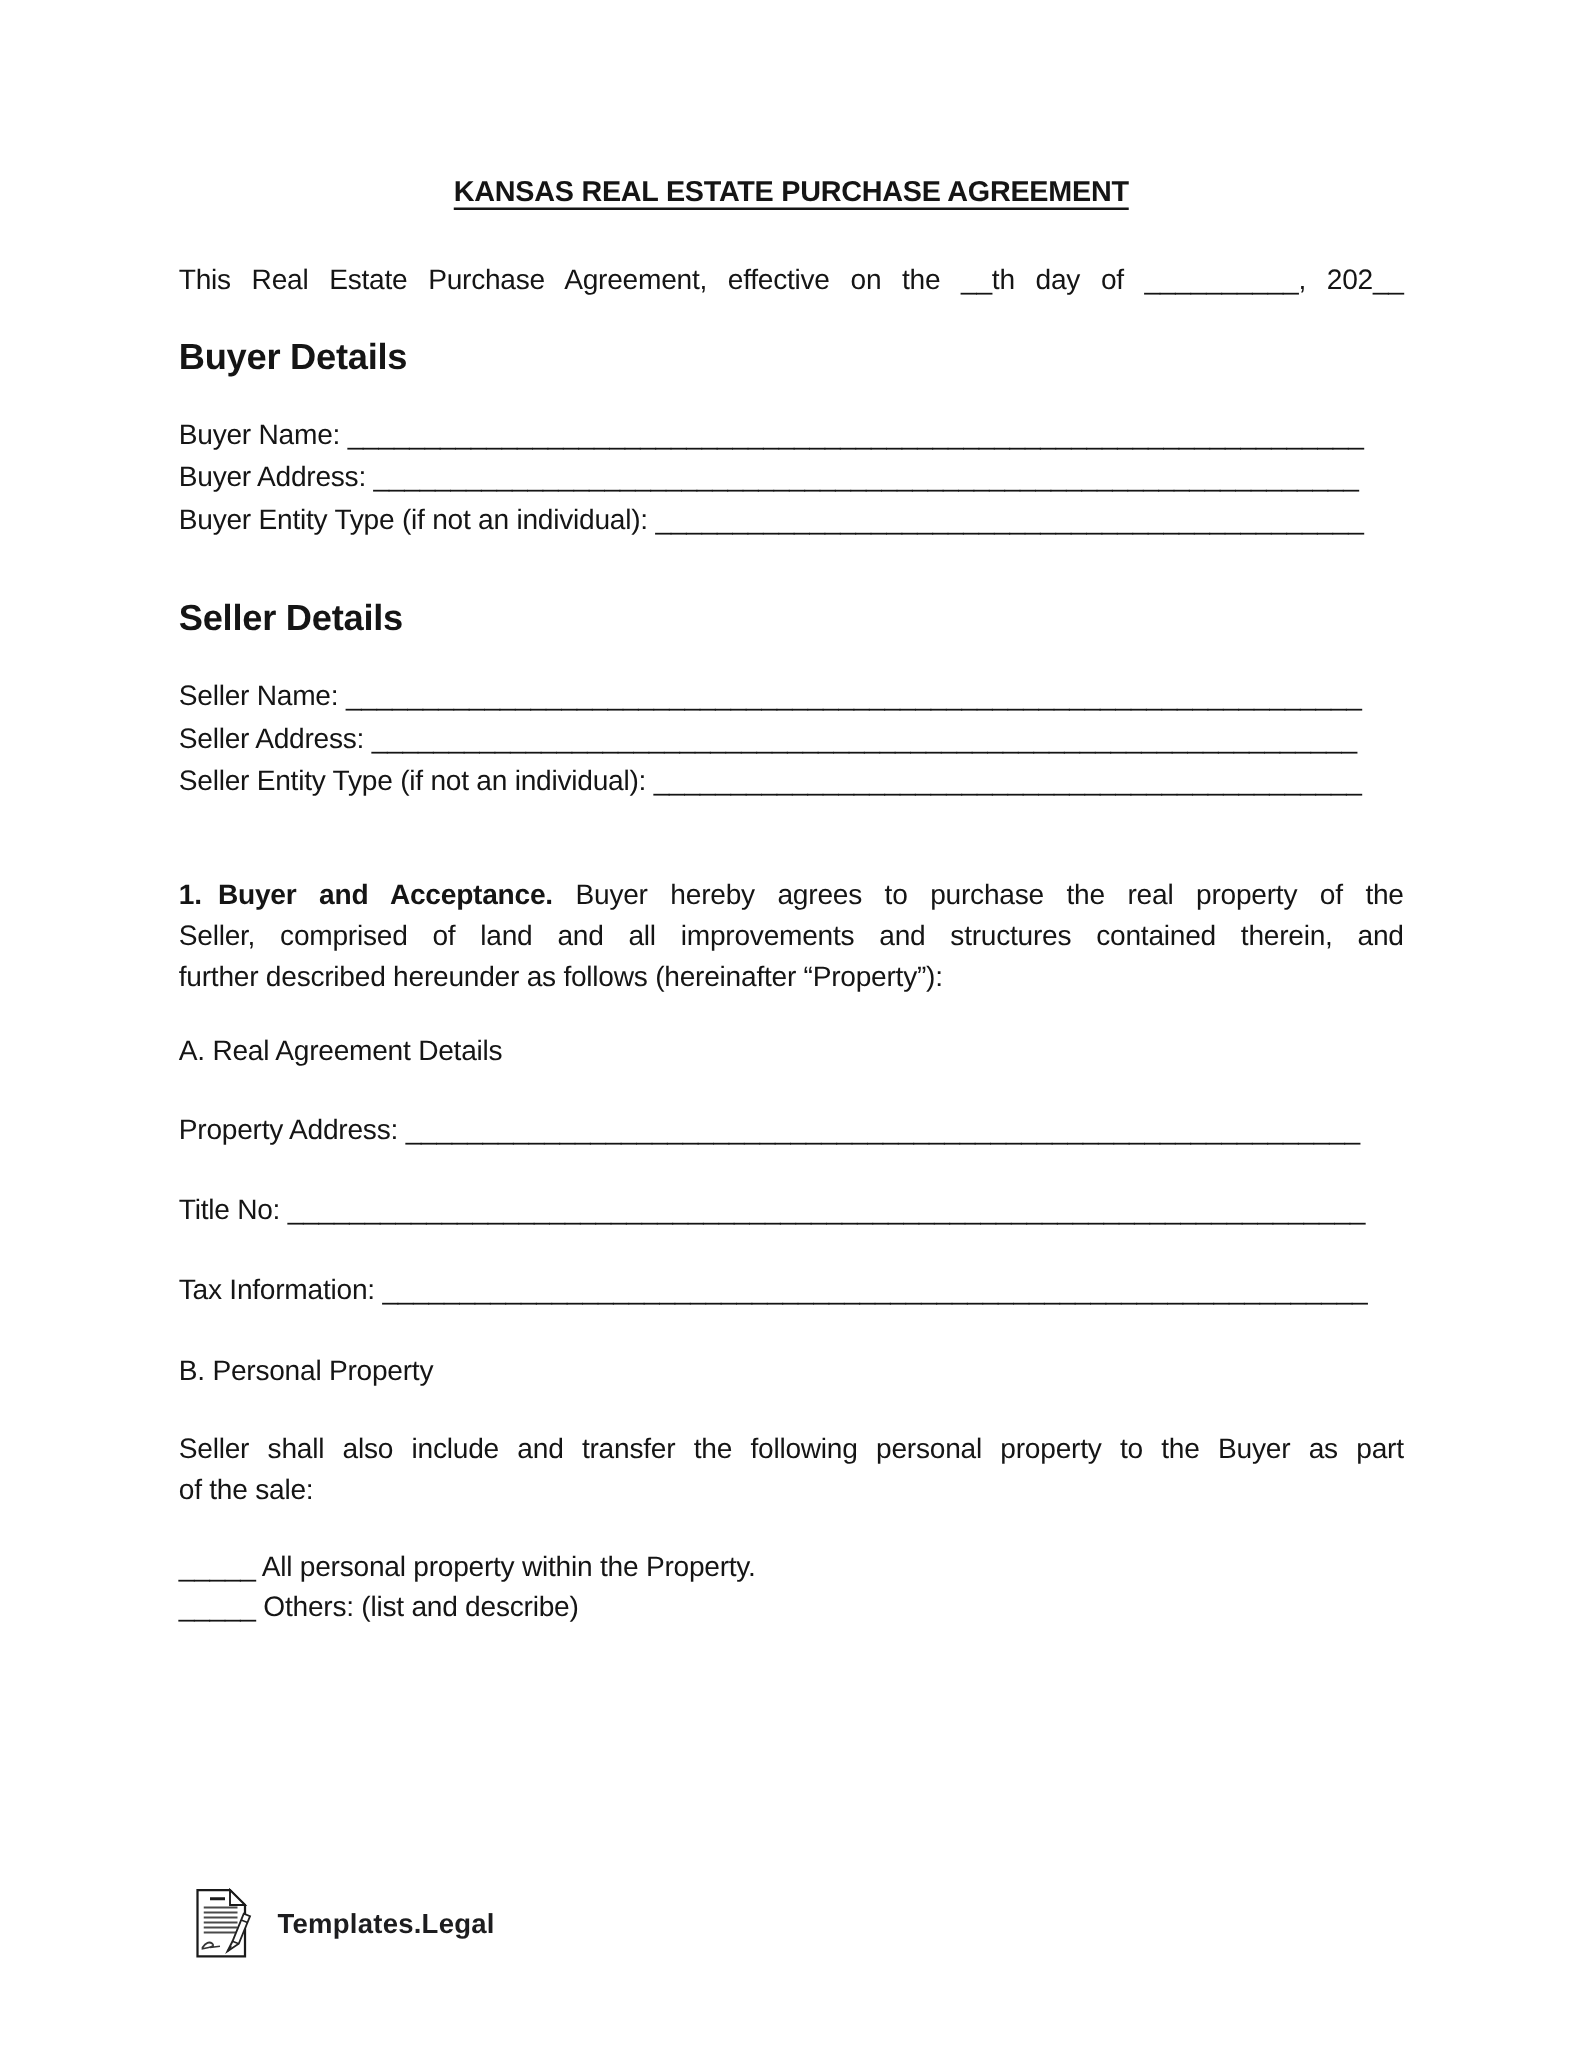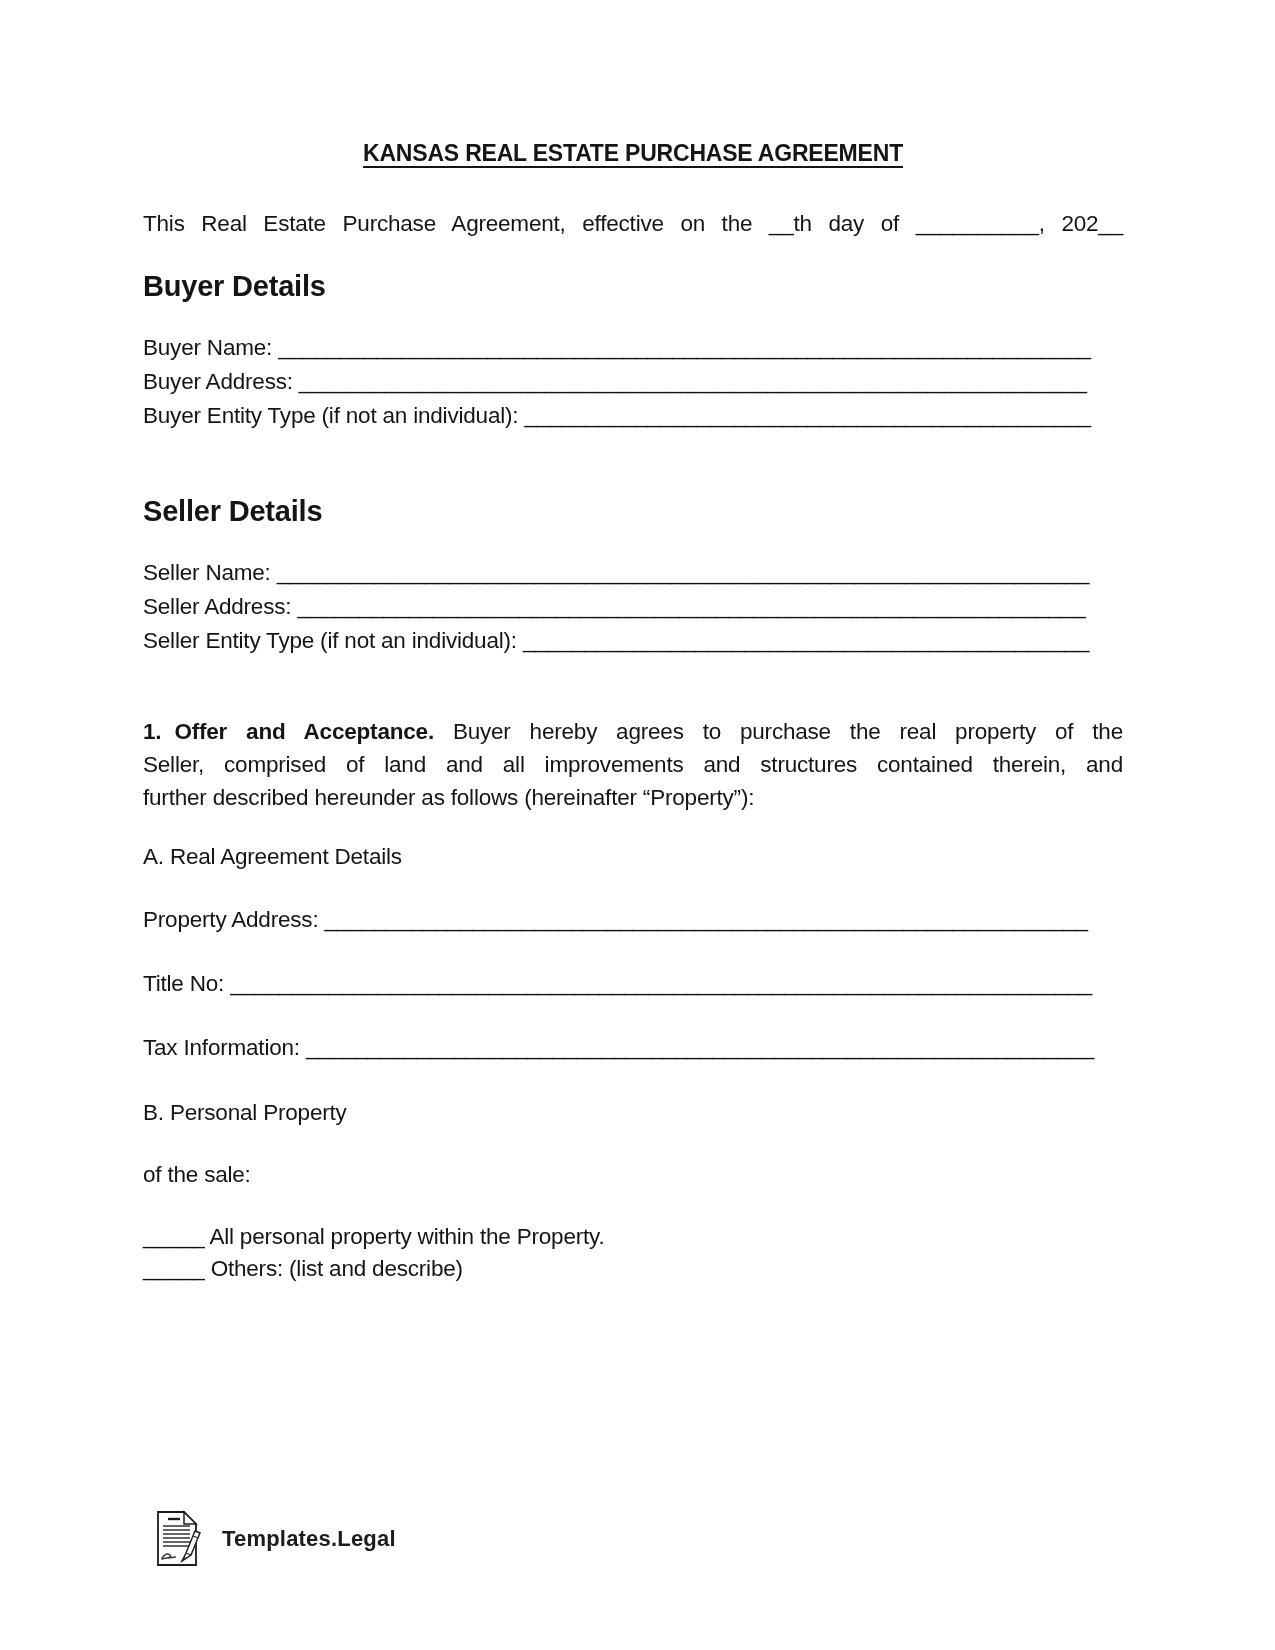--- a/index.html
+++ b/index.html
@@ -25,21 +25,21 @@
     text-underline-offset:5px;
     letter-spacing:-0.2px;
   }
   .line{line-height:33px;margin:0;}
   .jline{text-align:justify;text-align-last:justify;text-justify:inter-word;}
   .lline{text-align:left;}
   .section-heading{
     font-size:29px;font-weight:700;line-height:33px;margin:0;
   }
   .h-buyer{margin-top:30px;margin-bottom:28px;}
-  .h-seller{margin-top:62px;margin-bottom:28px;}
+  .h-seller{margin-top:46px;margin-bottom:28px;}
   .field-line{line-height:34px;margin:0;white-space:nowrap;}
   .sec1{margin-top:57px;}
   .sub-label{line-height:33px;margin:26px 0 0 0;}
   .sub-label-b{line-height:33px;margin:31px 0 0 0;}
   .prop-field{margin-top:30px;}
   .pp-para{margin-top:29px;}
   .options{margin-top:30px;}
   .option-line{line-height:32px;margin:0;}
   .sec-num{margin-right:13px;}
   .blank{letter-spacing:-0.2px;}
@@ -74,36 +74,37 @@
 
   <h2 class="section-heading h-seller">Seller Details</h2>
 
   <div>
     <p class="field-line"><span>Seller Name:</span> <span class="blank">__________________________________________________________________</span></p>
     <p class="field-line"><span>Seller Address:</span> <span class="blank">________________________________________________________________</span></p>
     <p class="field-line"><span>Seller Entity Type (if not an individual):</span> <span class="blank">______________________________________________</span></p>
   </div>
 
   <div class="sec1">
-    <div class="line jline"><strong class="sec-num">1.</strong><strong>Offer and Acceptance.</strong> <span>Buyer hereby agrees to purchase the real property of the</span></div>
+    <div class="line jline"><strong class="sec-num">1.</strong><strong>Buyer and Acceptance.</strong> <span>Buyer hereby agrees to purchase the real property of the</span></div>
     <div class="line jline">Seller, comprised of land and all improvements and structures contained therein, and</div>
     <div class="line lline">further described hereunder as follows (hereinafter “Property”):</div>
   </div>
 
   <p class="sub-label">A. Real Agreement Details</p>
 
   <div>
     <p class="field-line prop-field"><span>Property Address:</span> <span class="blank">______________________________________________________________</span></p>
     <p class="field-line prop-field"><span>Title No:</span> <span class="blank">______________________________________________________________________</span></p>
     <p class="field-line prop-field"><span>Tax Information:</span> <span class="blank">________________________________________________________________</span></p>
   </div>
 
   <p class="sub-label-b">B. Personal Property</p>
 
   <div class="pp-para">
+    <div class="line jline">Seller shall also include and transfer the following personal property to the Buyer as part</div>
     <div class="line lline">of the sale:</div>
   </div>
 
   <div class="options">
     <p class="option-line"><span class="blank">_____</span> <span>All personal property within the Property.</span></p>
     <p class="option-line"><span class="blank">_____</span> <span>Others: (list and describe)</span></p>
   </div>
 
   <div class="footer">
     <span class="logo">

